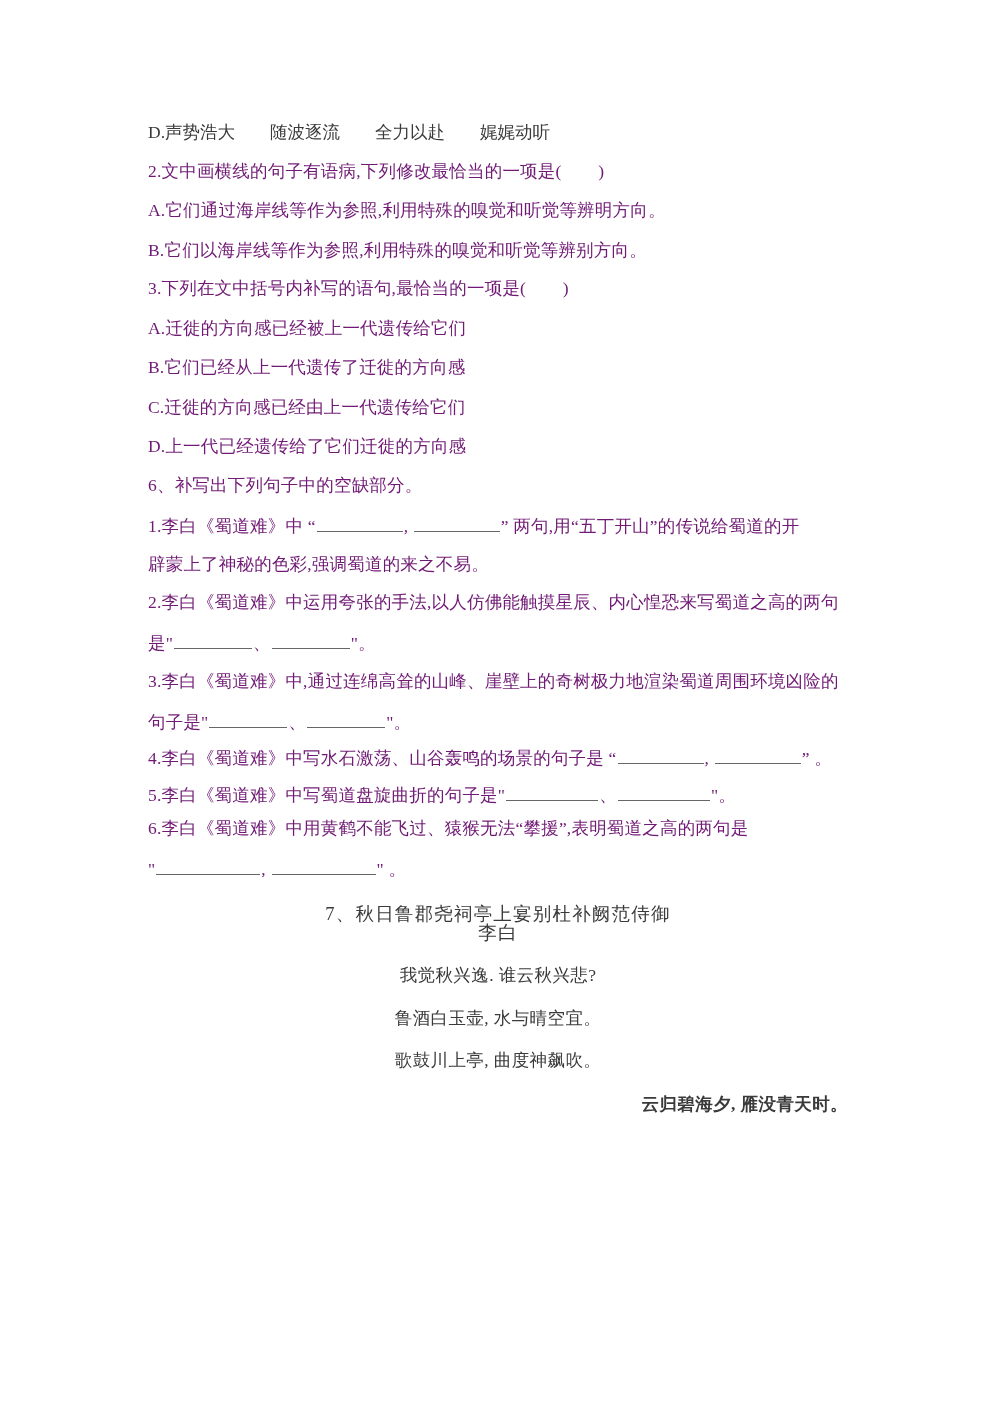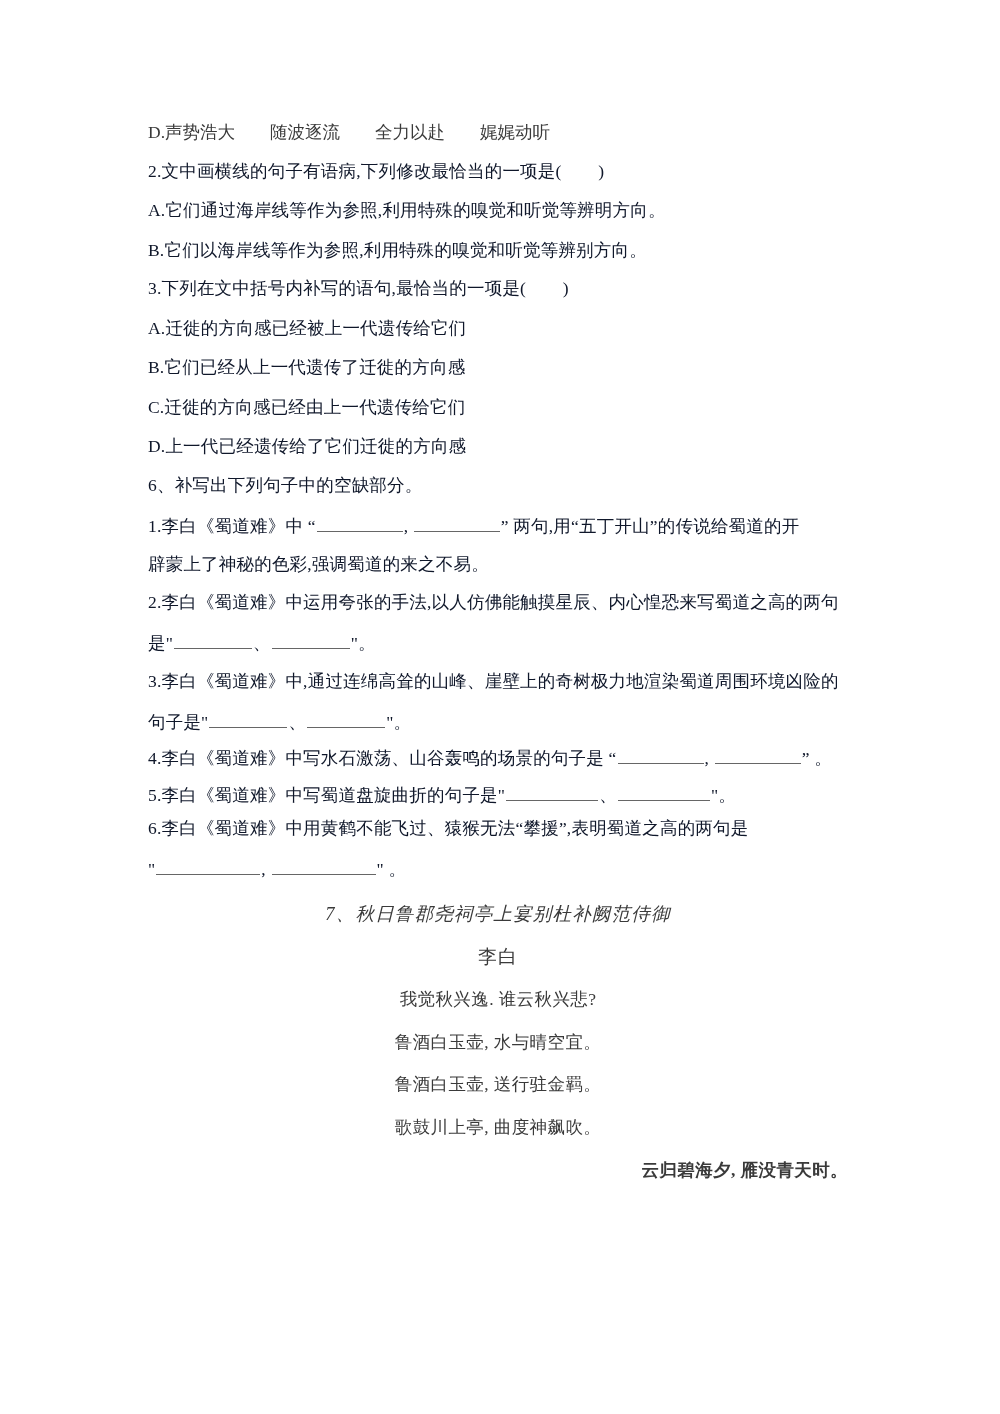--- a/index.html
+++ b/index.html
@@ -29,21 +29,21 @@
     position: absolute;
     left: 148px;
     top: 124px;
     width: 700px;
   }
 
   
   .line {
     font-size: 17.5px;
     line-height: 1;
-    color: #0f172a;
+    color: #701a75;
     white-space: pre;
     letter-spacing: 0.2px;
   }
 
   
   .gap-opt   { margin-top: 22px; }
   .gap-q     { margin-top: 21px; }
   .gap-wrap  { margin-top: 20px; }
   .gap-tight { margin-top: 16px; }
 
@@ -68,29 +68,27 @@
 
   
   .poem-title {
     font-size: 18.5px;
     line-height: 1;
     text-align: center;
     color: #3a3a3a;
     white-space: pre;
     letter-spacing: 1.2px;
     margin-top: 26px;
-    font-style: italic;
   }
   .poem-author {
     font-size: 19px;
     line-height: 1;
     text-align: center;
     color: #3a3a3a;
     letter-spacing: 1px;
-    margin-top: 24px;
   }
   .poem-line {
     font-size: 17.5px;
     line-height: 1;
     text-align: center;
     color: #3a3a3a;
     white-space: pre;
     letter-spacing: 0.4px;
     margin-top: 25px;
   }
@@ -134,18 +132,17 @@
     <div class="line gap-tight"><span>5.李白《蜀道难》中写蜀道盘旋曲折的句子是"</span><span class="blank w2"></span><span>、</span><span class="blank w2"></span><span>"。</span></div>
 
     <div class="line gap-tight">6.李白《蜀道难》中用黄鹤不能飞过、猿猴无法“攀援”,表明蜀道之高的两句是</div>
     <div class="line gap-wrap"><span>"</span><span class="blank w4"></span><span>, </span><span class="blank w4"></span><span>" 。</span></div>
 
     <div class="poem-title">7、秋日鲁郡尧祠亭上宴别杜补阙范侍御</div>
     <div class="poem-author">李白</div>
 
     <div class="poem-line">我觉秋兴逸. 谁云秋兴悲?</div>
     <div class="poem-line">鲁酒白玉壶, 水与晴空宜。</div>
-    <div class="poem-line">鲁酒白玉壶, 送行驻金羁。</div>
     <div class="poem-line">歌鼓川上亭, 曲度神飙吹。</div>
     <div class="poem-line last">云归碧海夕, 雁没青天时。</div>
 
   </div>
 </div>
 
 </body></html>

